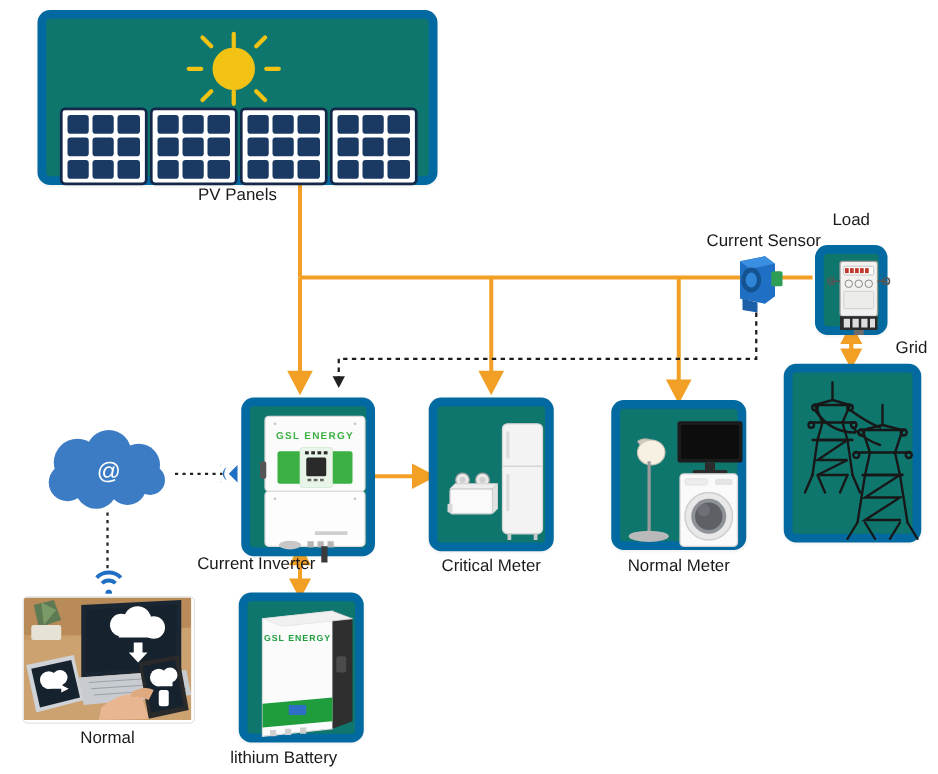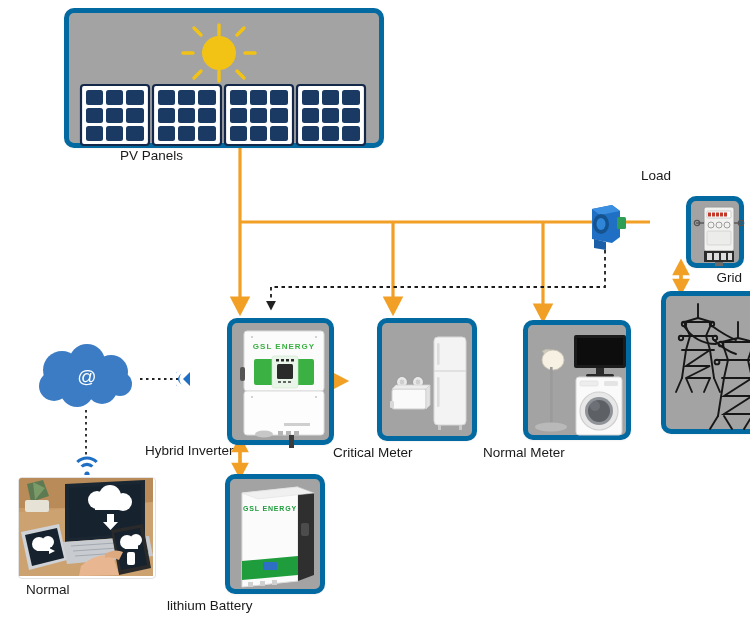--- a/index.html
+++ b/index.html
@@ -3,24 +3,24 @@
 <meta charset="utf-8">
 <style>
   html,body{margin:0;padding:0;}
   body{
     width:750px;height:619px;background:#ffffff;position:relative;overflow:hidden;
     font-family:"Liberation Sans","DejaVu Sans",sans-serif;
     color:#1a1a1a;
   }
   .stage{position:absolute;left:0;top:0;width:750px;height:619px;}
   .card{
-    position:absolute;background:#a3a3a3;border:5px solid #0369a1;border-radius:10px;
-    box-sizing:border-box;box-shadow:0 1px 2px rgba(0,0,0,.05);margin-left:34px;
+    position:absolute;background:#0f766e;border:7px solid #0369a1;border-radius:10px;
+    box-sizing:border-box;box-shadow:0 1px 2px rgba(0,0,0,.05);
   }
-  .label{position:absolute;font-size:13.5px;color:#1a1a1a;white-space:nowrap;text-align:left;}
+  .label{position:absolute;font-size:13.5px;color:#1a1a1a;white-space:nowrap;text-align:center;}
   svg{display:block;}
   .wires{position:absolute;left:0;top:0;pointer-events:none;}
   .photo{position:absolute;border-radius:4px;overflow:hidden;}
 </style>
 </head>
 <body>
 
 <div class="stage">
 
   <svg class="wires" width="750" height="619">
@@ -134,20 +134,21 @@
             <rect x="5" y="41" width="17" height="15" rx="2.5"></rect>
               <rect x="25" y="41" width="17" height="15" rx="2.5"></rect>
               <rect x="45" y="41" width="18" height="15" rx="2.5"></rect>
           </g>
         </g>
       </g>
     </svg>
   </div>
   <div class="label" style="left:120px;top:148px;width:140px;">PV Panels</div>
 
+  <div class="label" style="left:546px;top:185px;width:130px;">Current Sensor</div>
   <div style="position:absolute;left:586px;top:203px;">
     <svg width="42" height="48" viewBox="0 0 42 48">
       <path d="M6,6 L26,2 L34,8 L34,34 L26,40 L6,36 Z" fill="#1f6fc4"></path>
       <path d="M6,6 L26,2 L34,8 L14,12 Z" fill="#3b8fe0"></path>
       <ellipse cx="15" cy="21" rx="8" ry="10" fill="#14538f"></ellipse>
       <ellipse cx="15" cy="21" rx="4.5" ry="6" fill="#2f86d8"></ellipse>
       <rect x="31" y="14" width="9" height="12" rx="1.5" fill="#2e9e57"></rect>
       <path d="M8,36 L8,45 L20,47 L20,39 Z" fill="#1a5fa8"></path>
     </svg>
   </div>
@@ -246,21 +247,21 @@
       <rect x="52" y="100" width="26" height="3" fill="#cfcfcf"></rect>
       <ellipse cx="32" cy="111" rx="9" ry="3.5" fill="#c7c7c7"></ellipse>
       <g fill="#b5b5b5">
           <rect x="46" y="108" width="5" height="5"></rect>
           <rect x="54" y="108" width="5" height="5"></rect>
           <rect x="62" y="108" width="5" height="5"></rect>
         </g>
       <rect x="57" y="112" width="5" height="14" fill="#3b3b3b"></rect>
     </svg>
   </div>
-  <div class="label" style="left:145px;top:443px;width:120px;">Hybrid Inverter</div>
+  <div class="label" style="left:145px;top:443px;width:120px;">Current Inverter</div>
 
   <div style="position:absolute;left:176px;top:368px;">
     <svg width="22" height="22" viewBox="0 0 22 22">
       <g fill="#1f6fc4">
         <path d="M14,4 L14,18 L7,11 Z"></path>
         <path d="M5.5,5.5 A8,8 0 0 0 5.5,16.5 L3.6,14.8 A5.8,5.8 0 0 1 3.6,7.2 Z"></path>
         <path d="M1.8,3 A11.5,11.5 0 0 0 1.8,19 L0.3,17.4 A9.4,9.4 0 0 1 0.3,4.6 Z" opacity=".9"></path>
       </g>
     </svg>
   </div>

